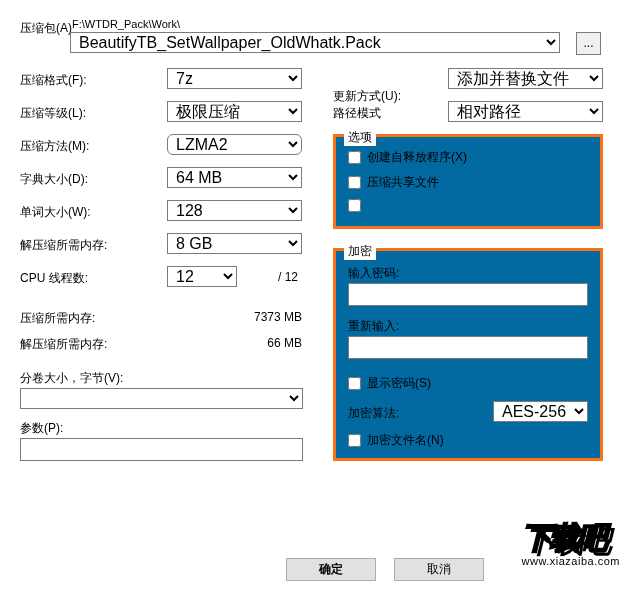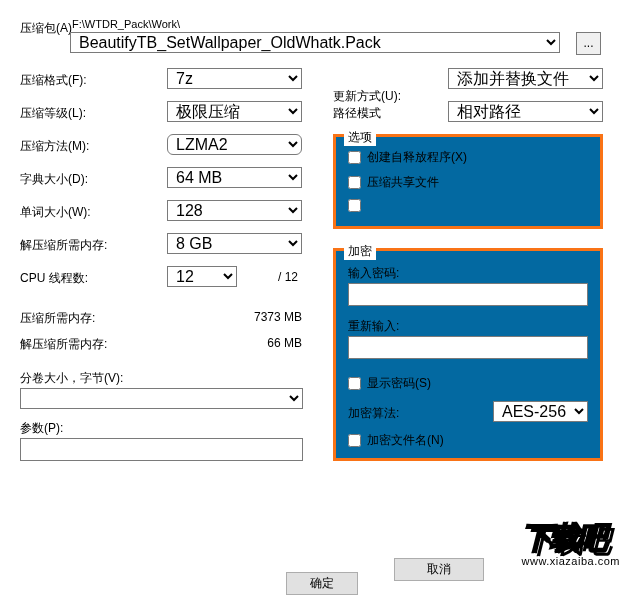--- a/index.html
+++ b/index.html
@@ -177,21 +177,21 @@
 </label>
 
 <span class="lbl" style="left:348px; top:405px;">加密算法:</span>
 <select style="left:493px; top:401px; width:95px;"><option>AES-256</option></select>
 
 <label class="cb" style="left:348px; top:432px;">
   <input type="checkbox" style="">
     <span>加密文件名(N)</span>
 </label>
 
-<button class="dlg" style="left:286px; top:572px; width:72px;">确定</button>
+<button class="dlg" style="left:286px; top:558px; width:90px;font-weight:bold;">确定</button>
 <button class="dlg" style="left:394px; top:558px; width:90px;">取消</button>
 
 <div class="watermark">
   <div style="position:relative;">
     <span class="shadow">下载吧</span>
     <span class="main">下载吧</span>
   </div>
   <div class="sub">www.xiazaiba.com</div>
 </div>
 

